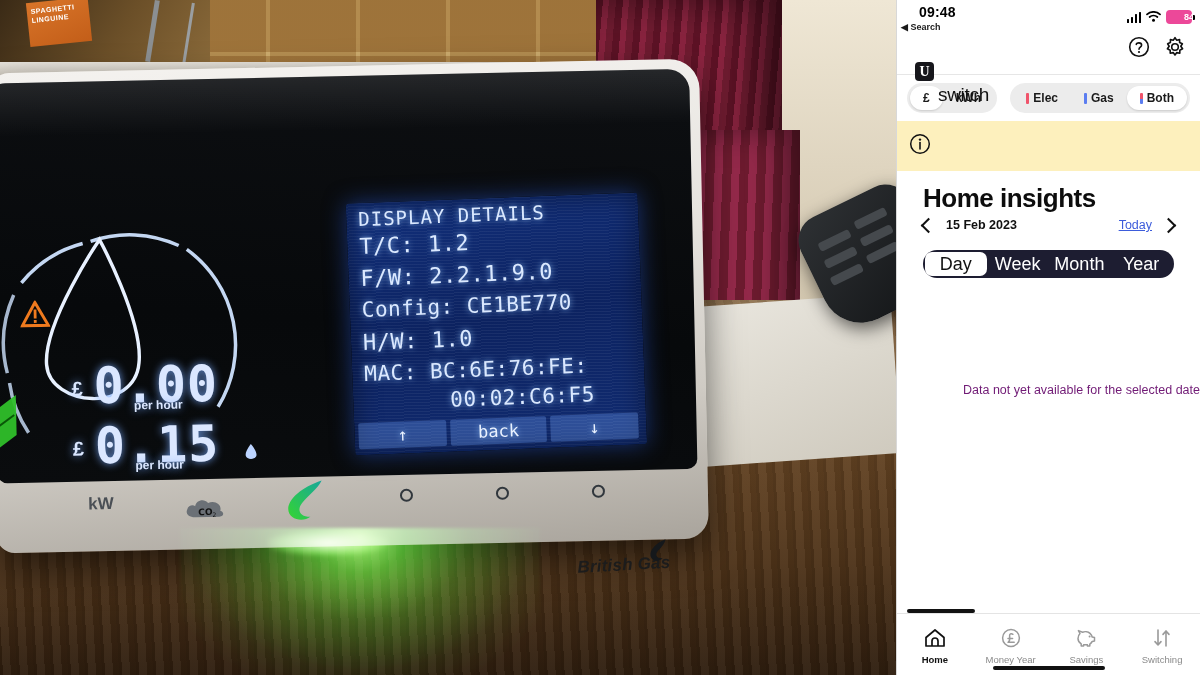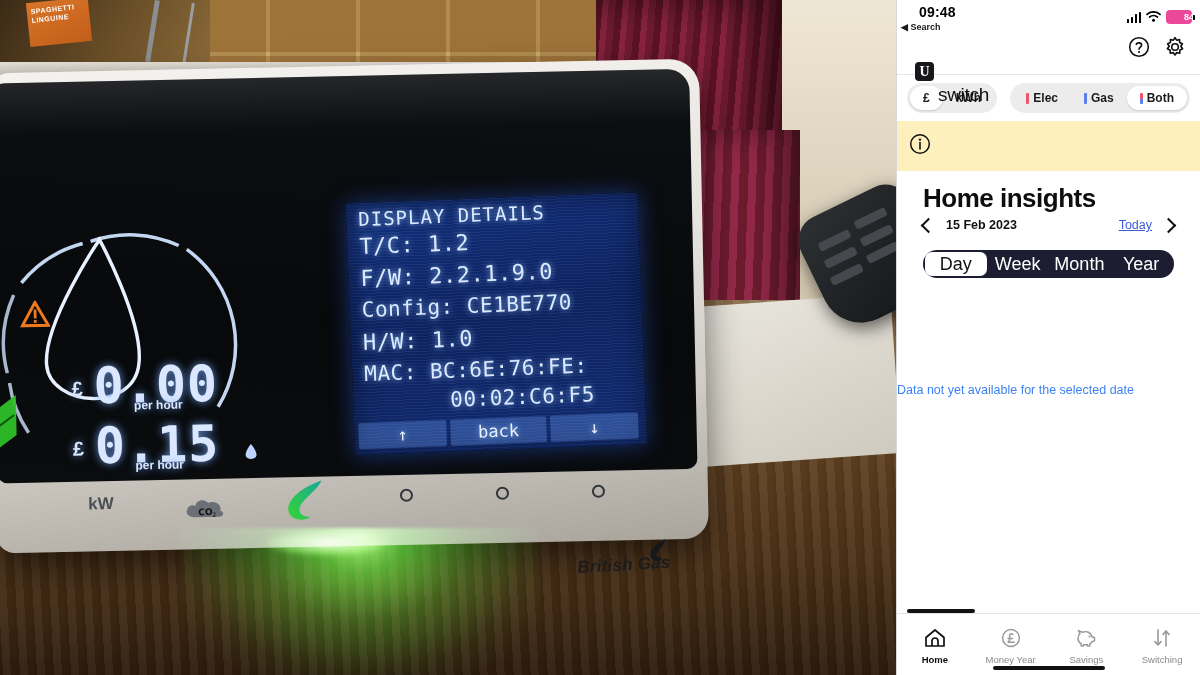--- a/index.html
+++ b/index.html
@@ -308,22 +308,22 @@
   .periods {
     margin-top:14px; background:#1d1d31; border-radius:20px; height:28px;
     display:flex; align-items:center; padding:2px;
   }
   .periods div {
     flex:1; text-align:center; font-size:18px; font-weight:normal;
     color:#fff; border-radius:7px; line-height:24px;
   }
   .periods div.on { background:#fff; color:#111; }
   .nodata {
-    position:absolute; left:0; right:0; top:212px; text-align:left;
-    font-size:12.5px; color:#3b82f6;
+    position:absolute; left:0; right:0; top:212px; text-align:right;
+    font-size:12.5px; color:#701a75;
   }
 
   .tabbar {
     height:62px; border-top:1px solid #e4e4e4; display:flex; flex:none;
     position:relative; background:#fff;
   }
   .tabind {
     position:absolute; left:10px; top:-5px; width:68px; height:4px;
     background:#121212; border-radius:2px;
   }

